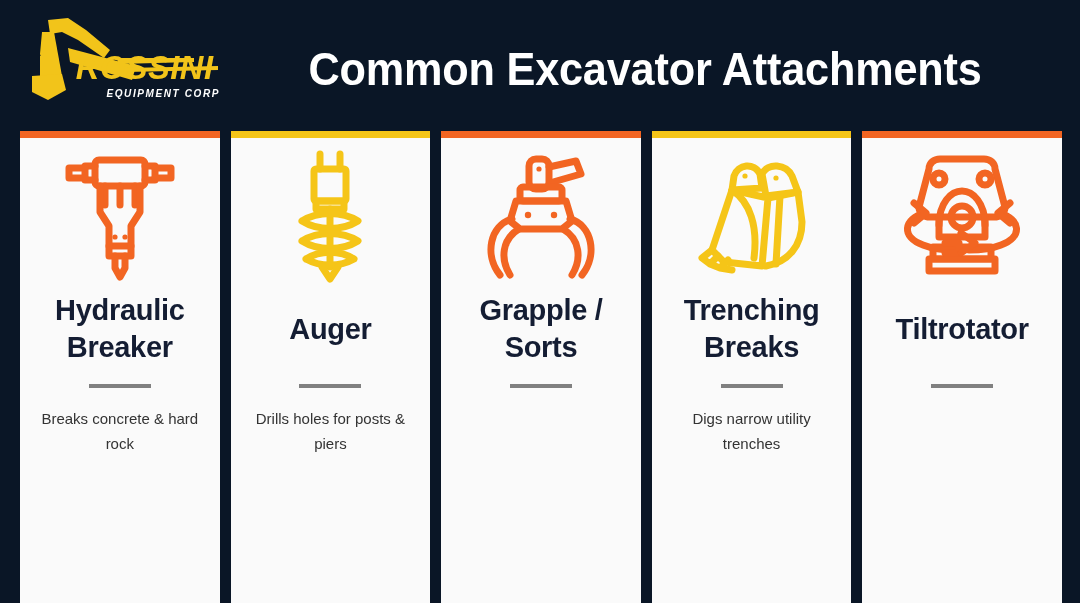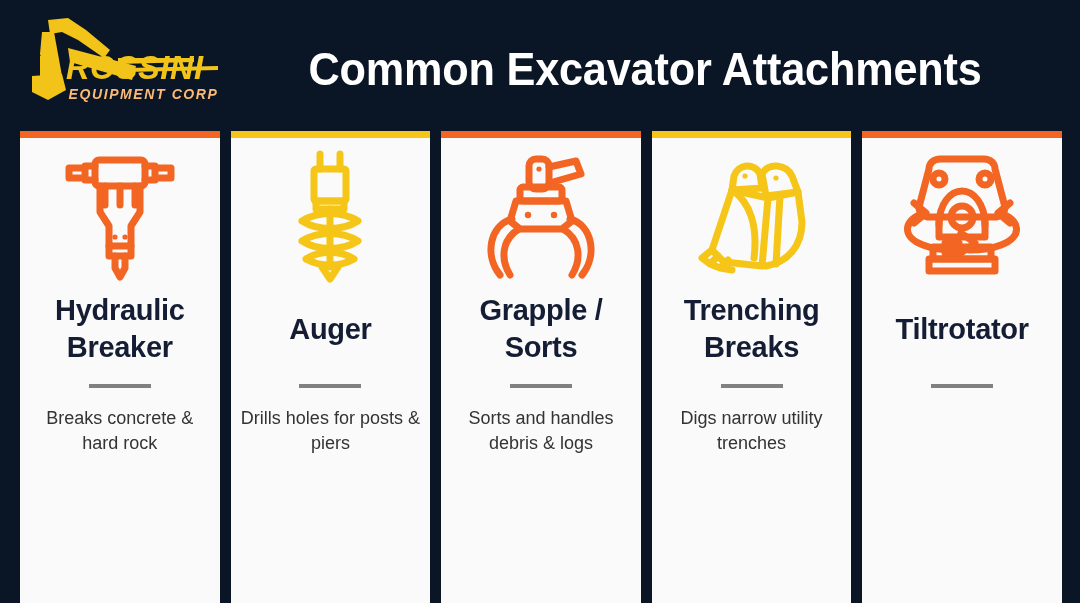--- a/index.html
+++ b/index.html
@@ -33,39 +33,39 @@
   .logo-mark {
     position: absolute;
     left: 0; top: 0;
     width: 200px; height: 96px;
   }
   .logo-text {
     position: absolute;
     left: 38px;
     top: 36px;
     width: 164px;
-    text-align: center;
+    text-align: right;
   }
   .logo-name {
     display: block;
     font-size: 34px;
     font-weight: bold;
     font-style: italic;
     color: #f2c41a;
     letter-spacing: 0.5px;
     line-height: 34px;
     transform: scaleX(0.96);
     transform-origin: left center;
   }
   .logo-sub {
     display: block;
-    font-size: 14px;
+    font-size: 10px;
     font-weight: bold;
     font-style: italic;
-    color: #fdba74;
+    color: #ffffff;
     letter-spacing: 1.6px;
     line-height: 16px;
     margin-top: 2px;
     margin-left: 11px;
   }
 
   .page-title {
     position: absolute;
     left: 230px;
     top: 40px;
@@ -137,21 +137,21 @@
     width: 62px;
     height: 4px;
     background: #808080;
     margin-top: 16px;
     margin-bottom: 18px;
   }
   .card-desc {
     flex: none;
     width: 90%;
     text-align: center;
-    font-size: 18px;
+    font-size: 15px;
     color: #333333;
     line-height: 25px;
   }
 </style>
 </head>
 <body>
 
 <div class="header">
 
   <div class="logo">
@@ -232,21 +232,20 @@
         <circle cx="50" cy="64" r="3.2" fill="#f26522" stroke="none"></circle>
         <circle cx="76" cy="64" r="3.2" fill="#f26522" stroke="none"></circle>
         <path d="M34 68 C12 74, 6 104, 22 124"></path>
         <path d="M41 78 C24 88, 22 108, 32 124"></path>
         <path d="M92 68 C114 74, 120 104, 104 124"></path>
         <path d="M85 78 C102 88, 104 108, 94 124"></path>
       </svg>
     </div>
     <div class="card-title">Grapple / Sorts</div>
     <div class="divider"></div>
-    <div class="card-desc">Sorts and handles debris &amp; logs</div>
     <div class="bar bar-bottom" style="background:#f26522"></div>
   </div>
 
   <div class="card">
     <div class="bar" style="background:#f5c518"></div>
     <div class="icon-wrap">
       <svg width="128" height="124" viewBox="0 0 128 124" fill="none" stroke="#f5c518" stroke-width="7" stroke-linecap="round" stroke-linejoin="round">
         <path d="M46 22 C50 10, 66 8, 72 20 L74 34 L44 36 Z"></path>
         <circle cx="57" cy="22" r="2.6" fill="#f5c518" stroke="none"></circle>
         <path d="M74 20 C80 8, 98 10, 104 22 L110 38 L78 42 Z"></path>

